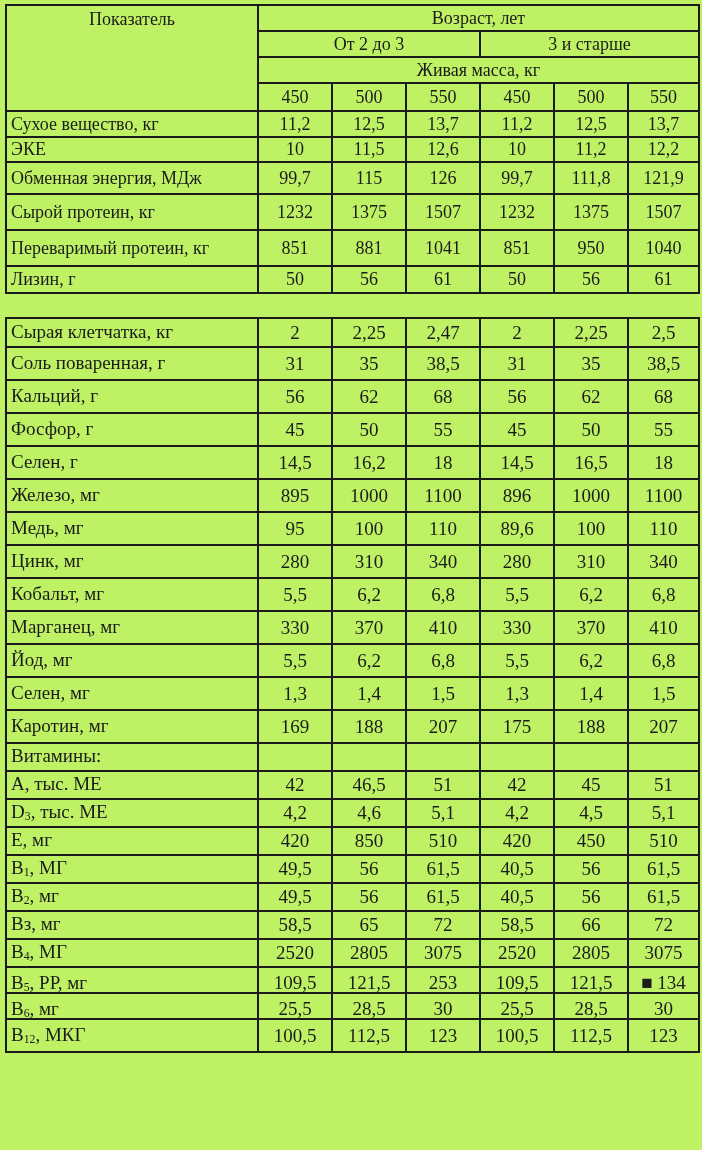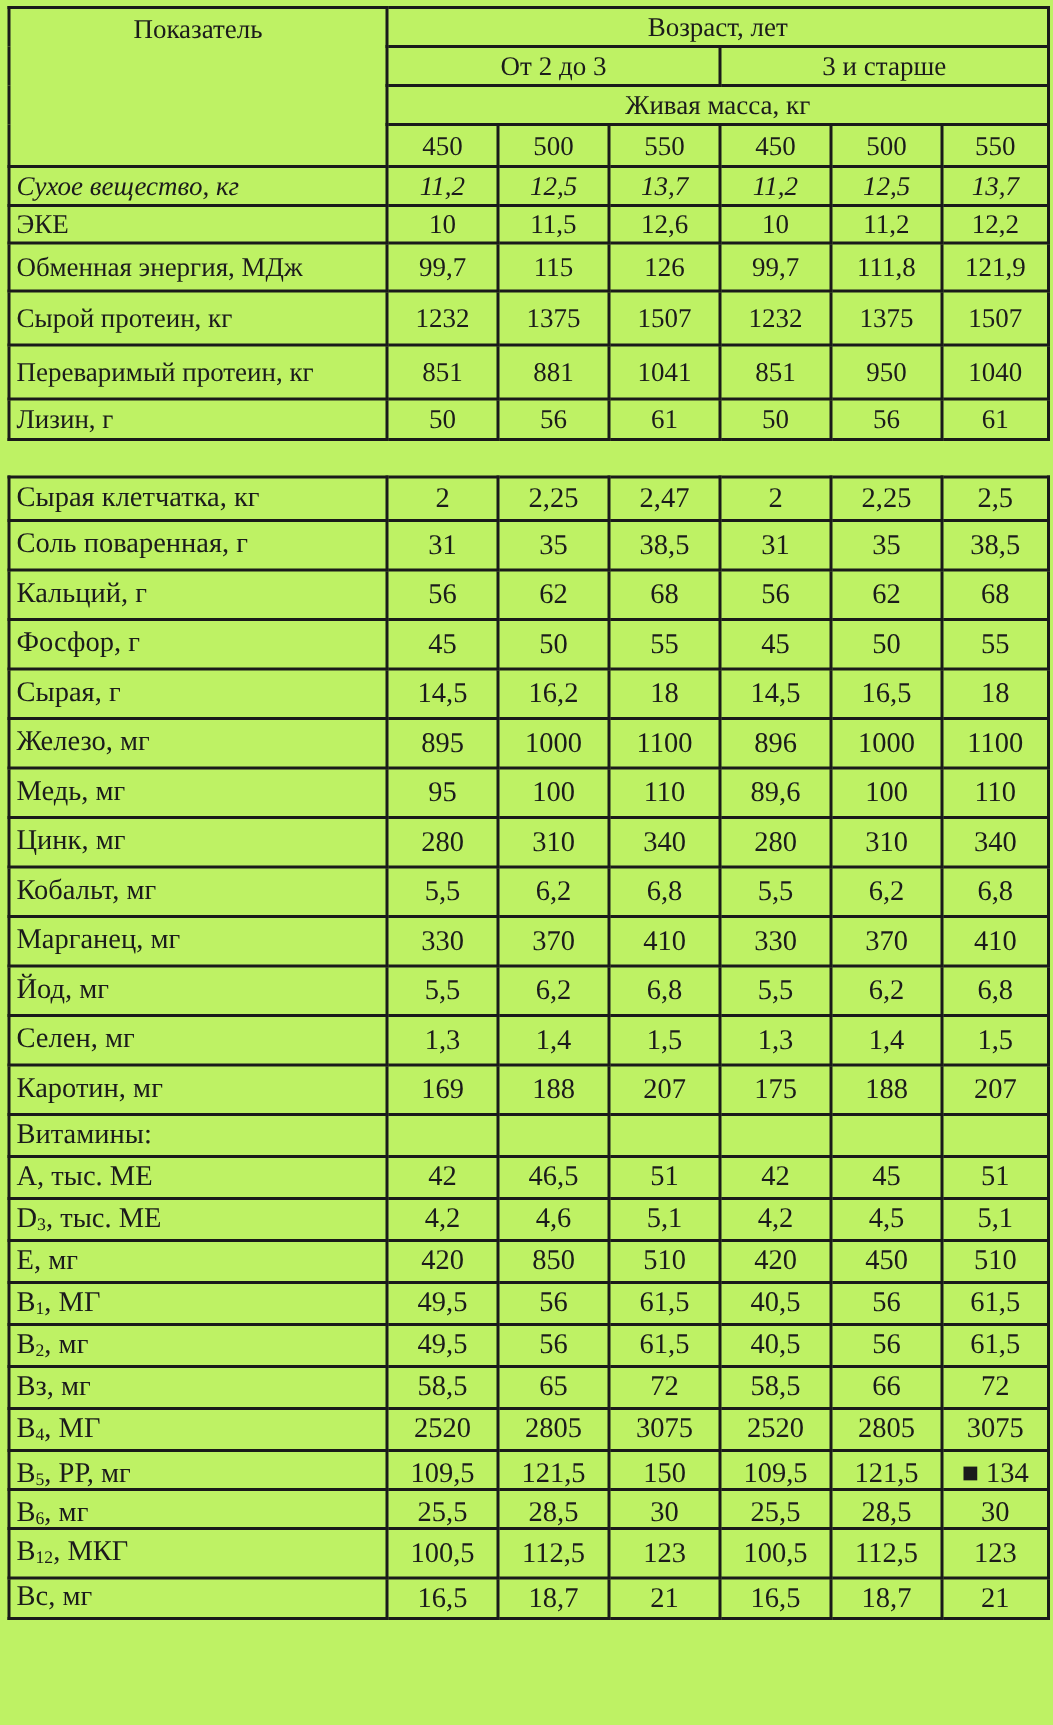--- a/index.html
+++ b/index.html
@@ -32,21 +32,21 @@
   .corner { vertical-align: top; padding-top: 3px; }
 
   .label-cell { text-align: left; padding-left: 4px; }
   .num-cell   { text-align: center; }
 
   .ls { font-size: 0.62em; vertical-align: -0.18em; }
 
   
   #t1 thead tr { height: 26px; }
   #t1 thead tr:nth-child(4) { height: 28px; }
-  #t1 tbody tr:nth-child(1) { height: 26px; font-style: italic; }
+  #t1 tbody tr:nth-child(1) { height: 26px; }
   #t1 tbody tr:nth-child(2) { height: 25px; margin-left: 36px; }
   #t1 tbody tr:nth-child(3) { height: 32px; }
   #t1 tbody tr:nth-child(4) { height: 36px; }
   #t1 tbody tr:nth-child(5) { height: 36px; padding-left: 35px; }
   #t1 tbody tr:nth-child(6) { height: 27px; }
 
   
   #t2 tbody tr { height: 33px; }
   #t2 tbody tr:nth-child(1) { height: 29px; }
   #t2 tbody tr:nth-child(n+14) { height: 28px; }
@@ -338,21 +338,21 @@
           </td>
     <td class="num-cell">
             <div class="cellclip">50</div>
           </td>
     <td class="num-cell">
             <div class="cellclip">55</div>
           </td>
   </tr>
         <tr>
     <td class="label-cell">
-      <div class="cellclip"><span class="lp">Сырая, г</span><span class="ls"></span><span class="lx"></span></div>
+      <div class="cellclip"><span class="lp">Селен, г</span><span class="ls"></span><span class="lx"></span></div>
     </td>
     <td class="num-cell">
             <div class="cellclip">14,5</div>
           </td>
     <td class="num-cell">
             <div class="cellclip">16,2</div>
           </td>
     <td class="num-cell">
             <div class="cellclip">18</div>
           </td>
@@ -738,21 +738,21 @@
     <td class="label-cell">
       <div class="cellclip"><span class="lp">В</span><span class="ls">5</span><span class="lx">, РР, мг</span></div>
     </td>
     <td class="num-cell">
             <div class="cellclip">109,5</div>
           </td>
     <td class="num-cell">
             <div class="cellclip">121,5</div>
           </td>
     <td class="num-cell">
-            <div class="cellclip">150</div>
+            <div class="cellclip">253</div>
           </td>
     <td class="num-cell">
             <div class="cellclip">109,5</div>
           </td>
     <td class="num-cell">
             <div class="cellclip">121,5</div>
           </td>
     <td class="num-cell">
             <div class="cellclip">■ 134</div>
           </td>
@@ -794,41 +794,18 @@
             <div class="cellclip">123</div>
           </td>
     <td class="num-cell">
             <div class="cellclip">100,5</div>
           </td>
     <td class="num-cell">
             <div class="cellclip">112,5</div>
           </td>
     <td class="num-cell">
             <div class="cellclip">123</div>
-          </td>
-  </tr>
-        <tr>
-    <td class="label-cell">
-      <div class="cellclip"><span class="lp">Вс, мг</span><span class="ls"></span><span class="lx"></span></div>
-    </td>
-    <td class="num-cell">
-            <div class="cellclip">16,5</div>
-          </td>
-    <td class="num-cell">
-            <div class="cellclip">18,7</div>
-          </td>
-    <td class="num-cell">
-            <div class="cellclip">21</div>
-          </td>
-    <td class="num-cell">
-            <div class="cellclip">16,5</div>
-          </td>
-    <td class="num-cell">
-            <div class="cellclip">18,7</div>
-          </td>
-    <td class="num-cell">
-            <div class="cellclip">21</div>
           </td>
   </tr>
       </tbody>
   </table>
 
 </div>
 
 </body></html>

